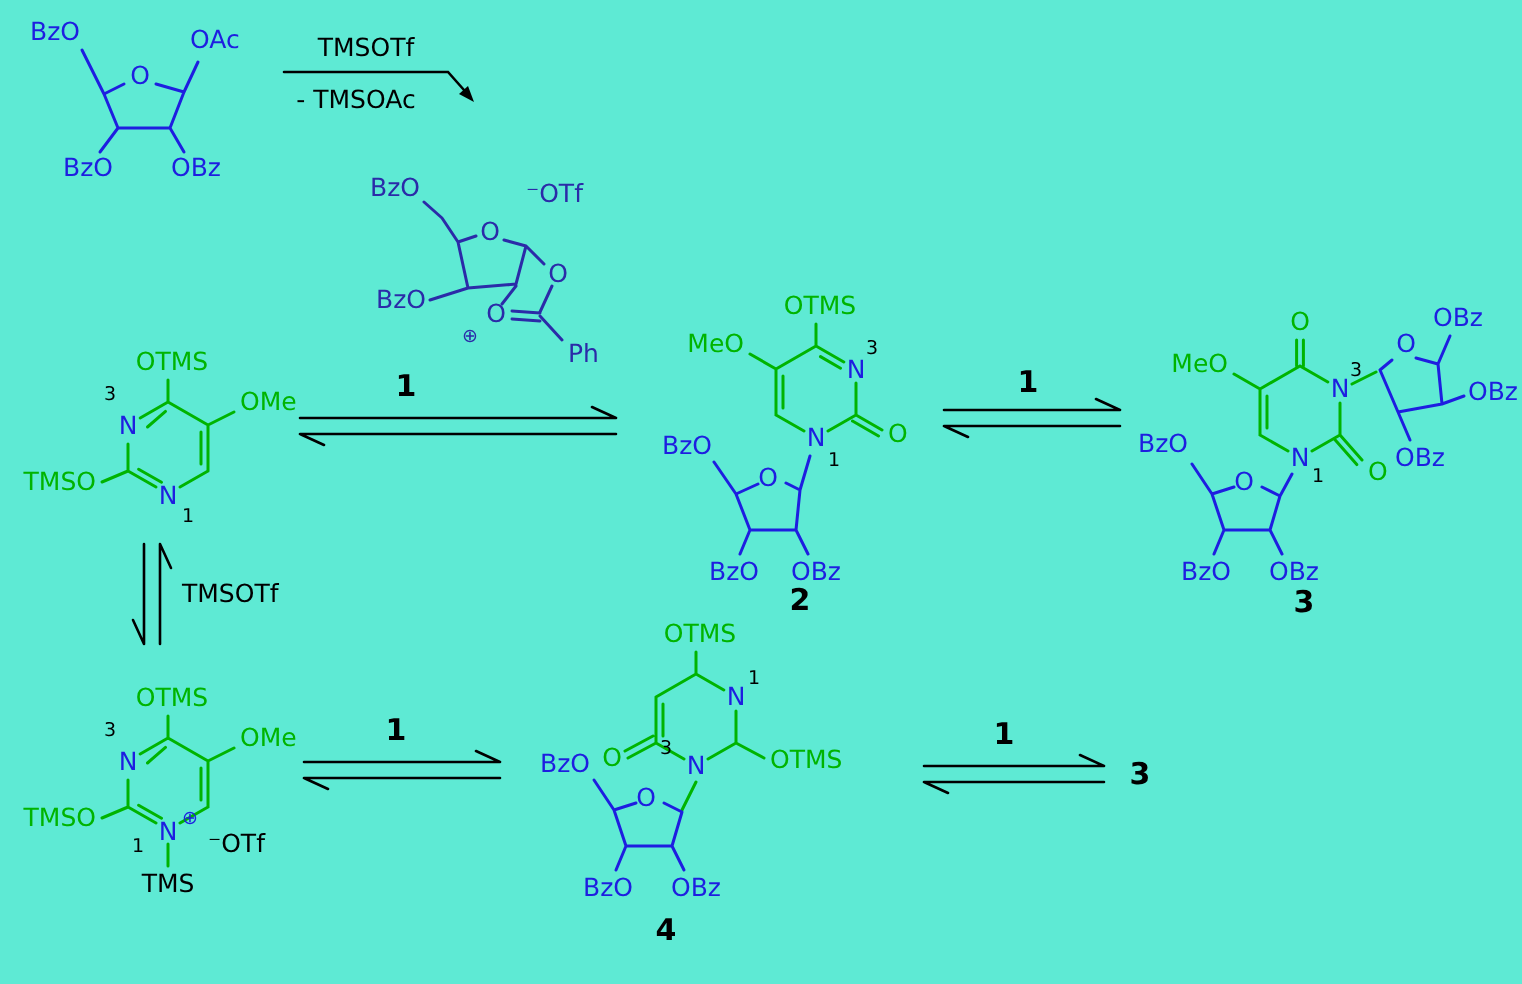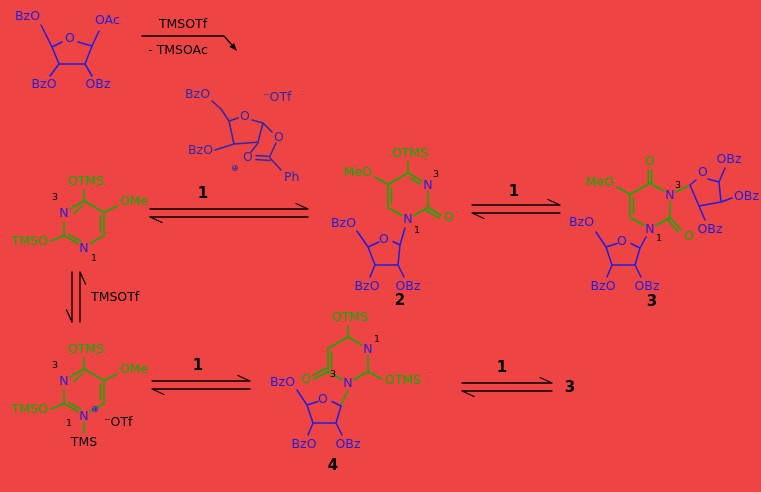--- a/index.html
+++ b/index.html
@@ -1,16 +1,16 @@
 <!DOCTYPE html>
 <html><head>
 <meta charset="utf-8">
 <style>
   html,body{margin:0;padding:0;background:#fff;}
-  #canvas{position:relative;width:761px;height:492px;background:#ef4444;overflow:hidden;}
+  #canvas{position:relative;width:761px;height:492px;background:#5eead4;overflow:hidden;}
   svg{position:absolute;left:0;top:0;}
   text{font-family:"DejaVu Sans",sans-serif;font-size:12.5px;}
   .blue{fill:#1e1ee0;}
   .navy{fill:#2b2ba8;}
   .green{fill:#00b400;}
   .black{fill:#000000;}
   .sm{font-size:9.5px;fill:#000;}
   .num{font-size:15px;font-weight:bold;fill:#000;}
   path.bb{stroke:#1e1ee0;stroke-width:1.5;fill:none;stroke-linecap:round;}
   path.bn{stroke:#2b2ba8;stroke-width:1.5;fill:none;stroke-linecap:round;}

